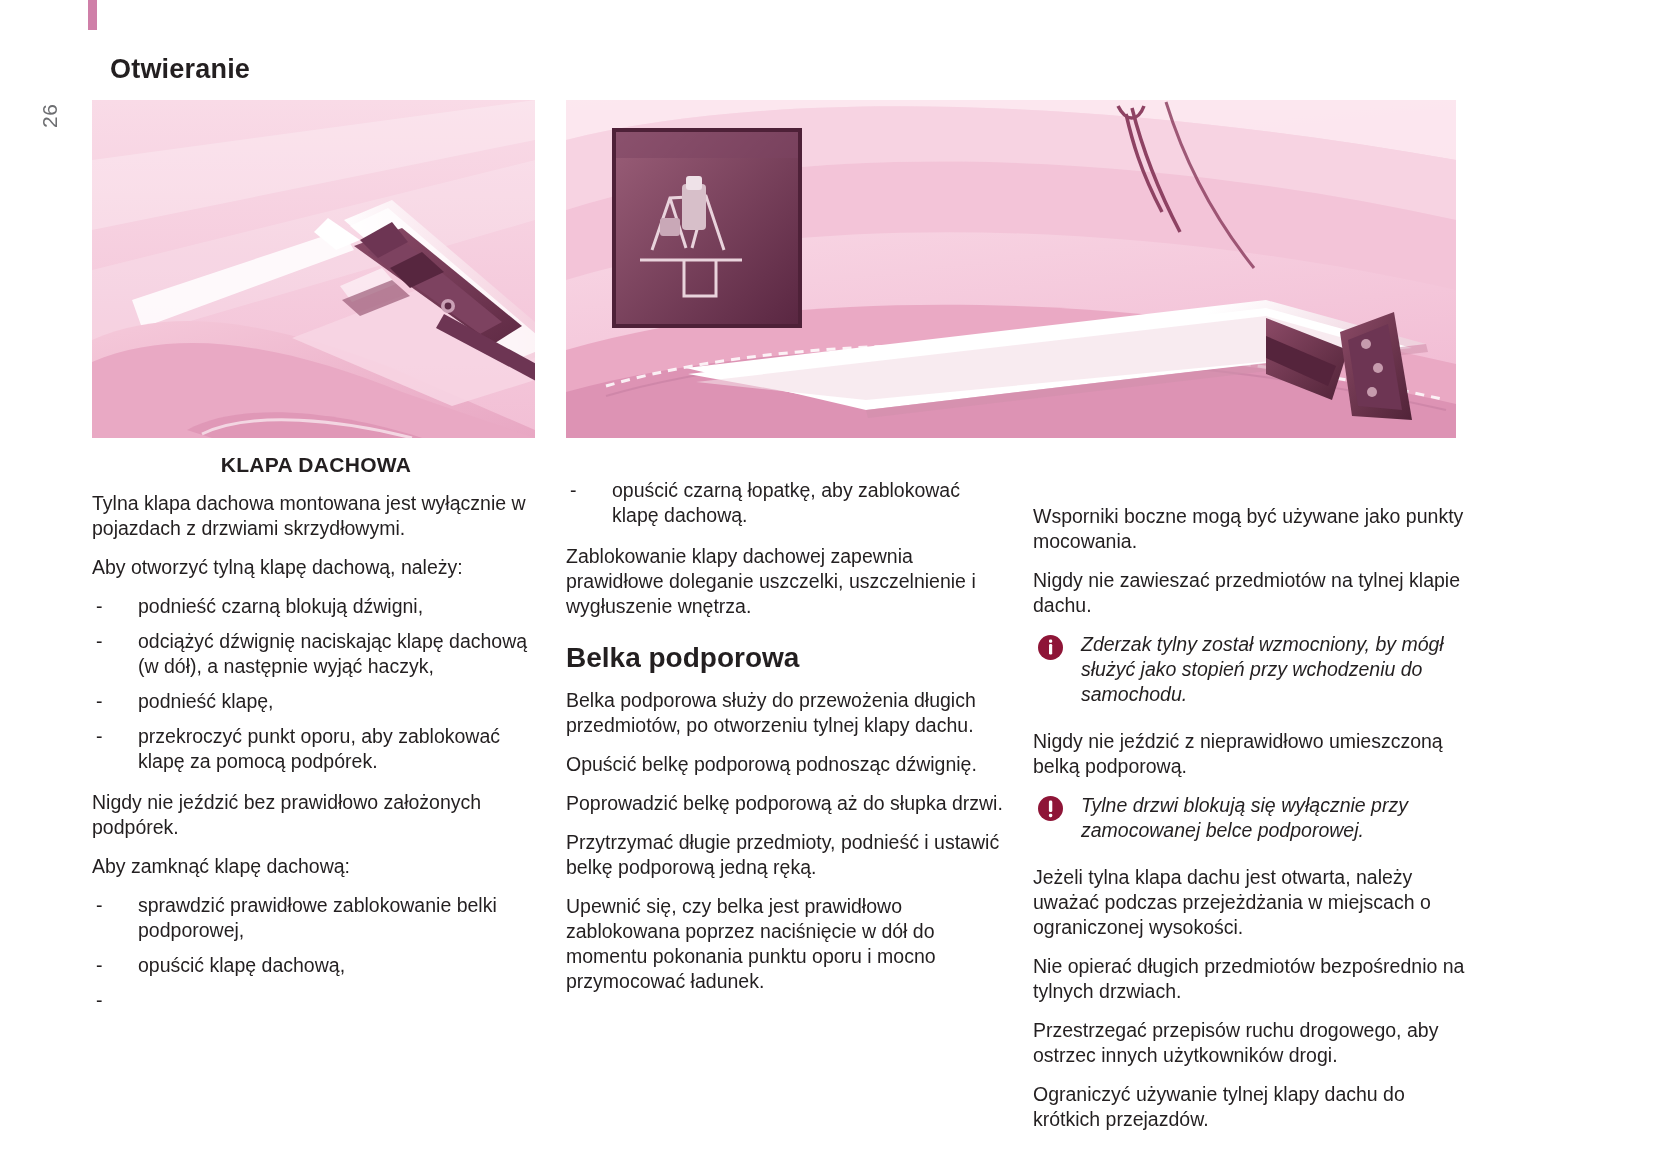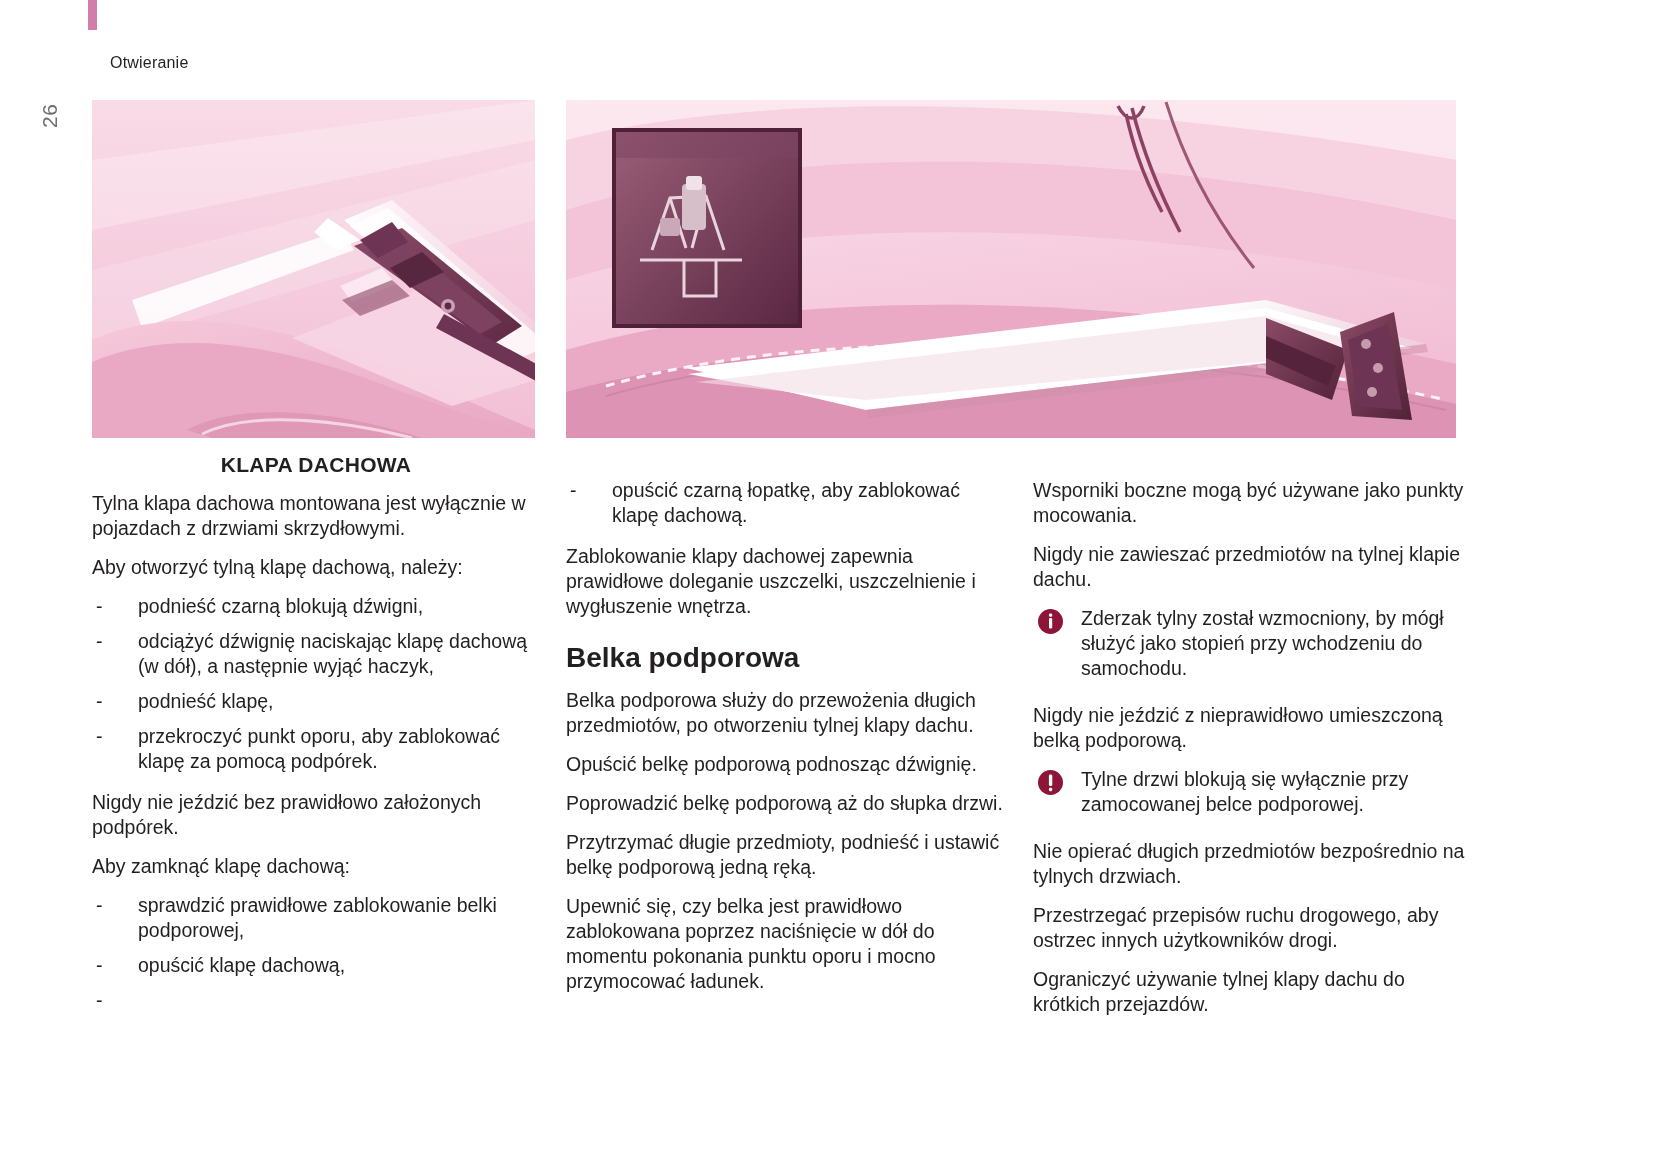--- a/index.html
+++ b/index.html
@@ -37,22 +37,22 @@
     font-size: 21px;
     color: #6d6e71;
     transform: rotate(-90deg);
     transform-origin: left top;
     letter-spacing: 0.5px;
   }
   .chapter-title {
     position: absolute;
     left: 110px;
     top: 54px;
-    font-size: 16px;
-    font-weight: normal;
+    font-size: 27px;
+    font-weight: bold;
     color: #231f20;
     letter-spacing: 0.2px;
   }
 
   
   .img-left {
     position: absolute;
     left: 92px;
     top: 100px;
     width: 443px;
@@ -72,21 +72,21 @@
 
   
   .col {
     position: absolute;
     font-size: 19.5px;
     line-height: 25px;
     color: #231f20;
   }
   .col-1 { left: 92px;  top: 452px; width: 448px; }
   .col-2 { left: 566px; top: 478px; width: 440px; }
-  .col-3 { left: 1033px; top: 478px; width: 440px; }
+  .col-3 { left: 1033px; top: 504px; width: 440px; }
 
   h1.sec {
     font-size: 21px;
     font-weight: bold;
     margin: 0 0 14px 0;
     letter-spacing: 0.3px;
     text-align: center;
   }
   h2.sub {
     font-size: 28px;
@@ -110,20 +110,21 @@
     position: absolute;
     left: 4px;
     top: 0;
   }
 
   
   .warn {
     position: relative;
     padding-left: 48px;
     margin: 6px 0 22px 0;
+    font-style: italic;
   }
   .warn .wicon {
     position: absolute;
     left: 4px;
     top: 2px;
     width: 27px;
     height: 27px;
   }
   .wicon svg { display:block; }
 </style>
@@ -322,18 +323,19 @@
       <span class="wicon">
         <svg width="27" height="27" viewBox="0 0 27 27" xmlns="http://www.w3.org/2000/svg">
           <circle cx="13.5" cy="13.5" r="12.5" fill="#8e1537"></circle>
           <rect x="11.9" y="5.6" width="3.4" height="11.5" rx="1.4" fill="#ffffff"></rect>
           <rect x="11.9" y="18.8" width="3.4" height="3.4" rx="1.4" fill="#ffffff"></rect>
         </svg>
       </span>
       <span>Tylne drzwi blokują się wyłącznie przy zamocowanej belce podporowej.</span>
     </div>
 
+    <p class="para">Jeżeli tylna klapa dachu jest otwarta, należy uważać podczas przejeżdżania w miejscach o ograniczonej wysokości.</p>
     <p class="para">Nie opierać długich przedmiotów bezpośrednio na tylnych drzwiach.</p>
     <p class="para">Przestrzegać przepisów ruchu drogowego, aby ostrzec innych użytkowników drogi.</p>
     <p class="para">Ograniczyć używanie tylnej klapy dachu do krótkich przejazdów.</p>
   </div>
 
 </div>
 
 </body></html>

